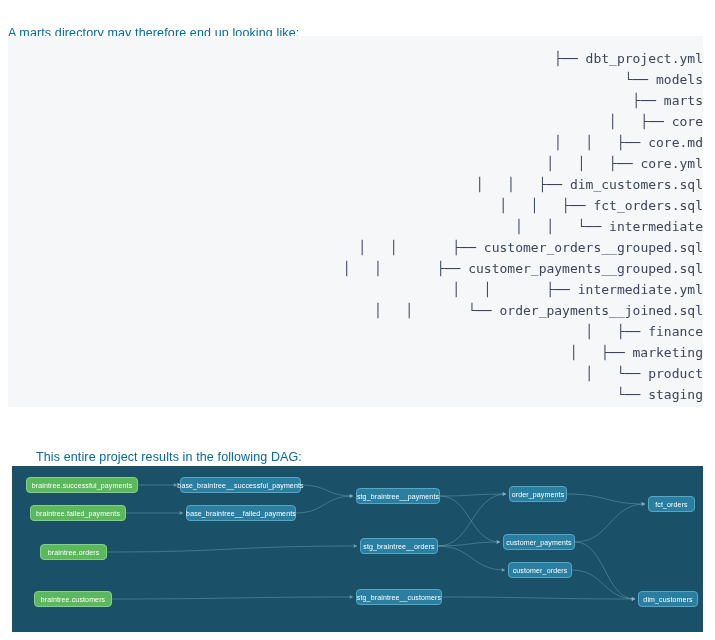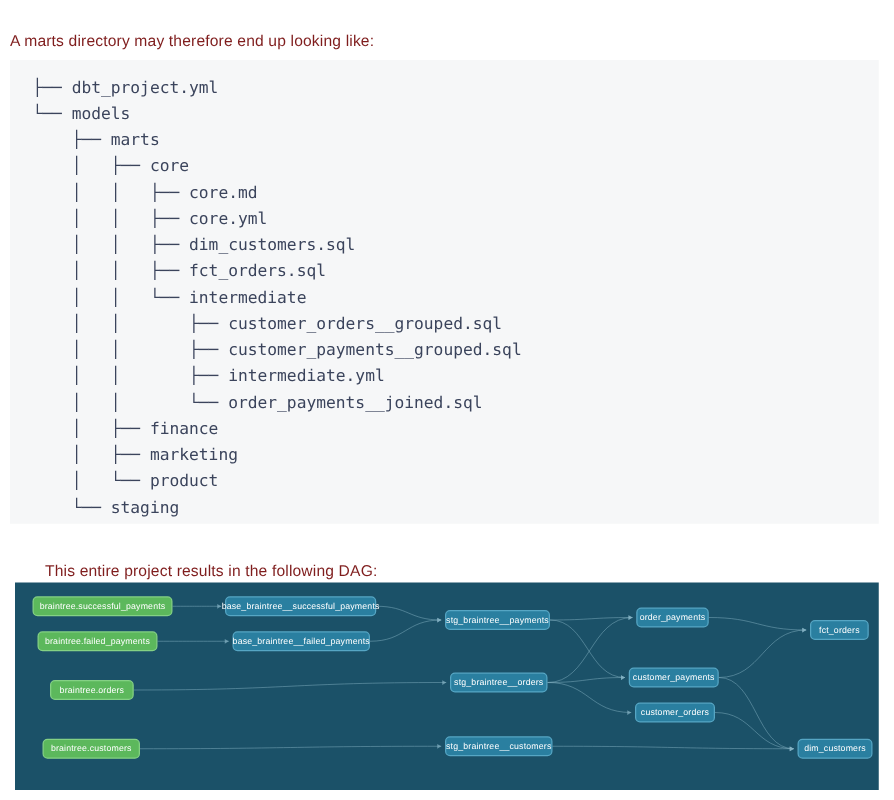--- a/index.html
+++ b/index.html
@@ -13,38 +13,39 @@
     position: relative;
     overflow: hidden;
     font-family: "Liberation Sans", sans-serif;
     color: #1c3d4a;
   }
   .para {
     position: absolute;
     left: 8px;
     font-size: 12.5px;
     line-height: 16px;
-    color: #7f1d1d;
+    color: #0369a1;
     letter-spacing: 0.01em;
     white-space: nowrap;
   }
   #intro-paragraph { top: 12px; }
   #dag-paragraph  { top: 436px; margin-left: 28px; }
 
   
   #code-block {
     position: absolute;
     left: 8px;
-    top: 48px;
+    top: 36px;
     width: 695px;
     height: 371px;
     background: #f6f7f8;
     box-sizing: border-box;
     padding: 12px 0 0 18px;
     overflow: hidden;
+    text-align: right;
   }
   #code-block pre {
     margin: 0;
     font-family: "DejaVu Sans Mono", "Liberation Mono", monospace;
     font-size: 13px;
     line-height: 21px;
     color: #3b445c;
     white-space: pre;
   }
 

